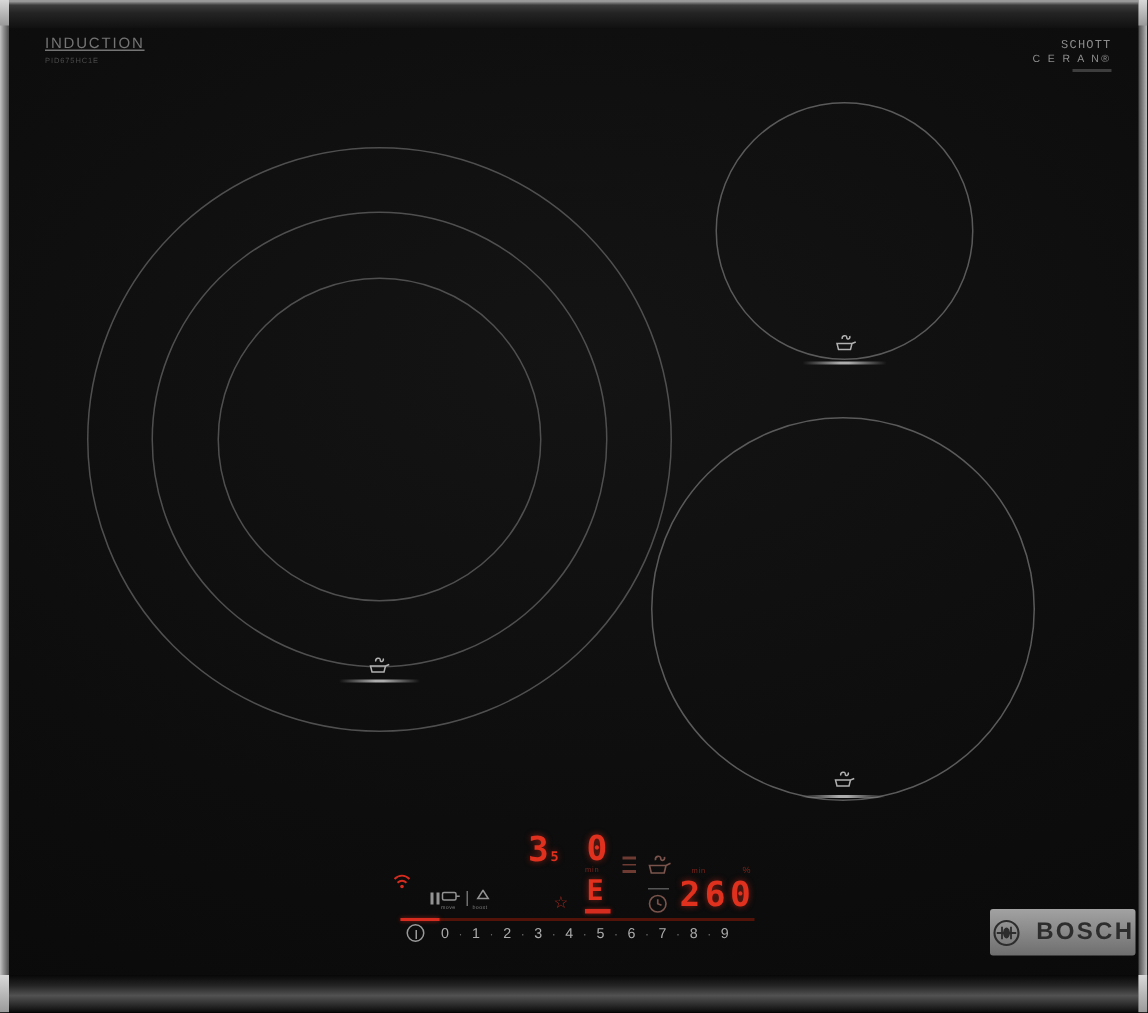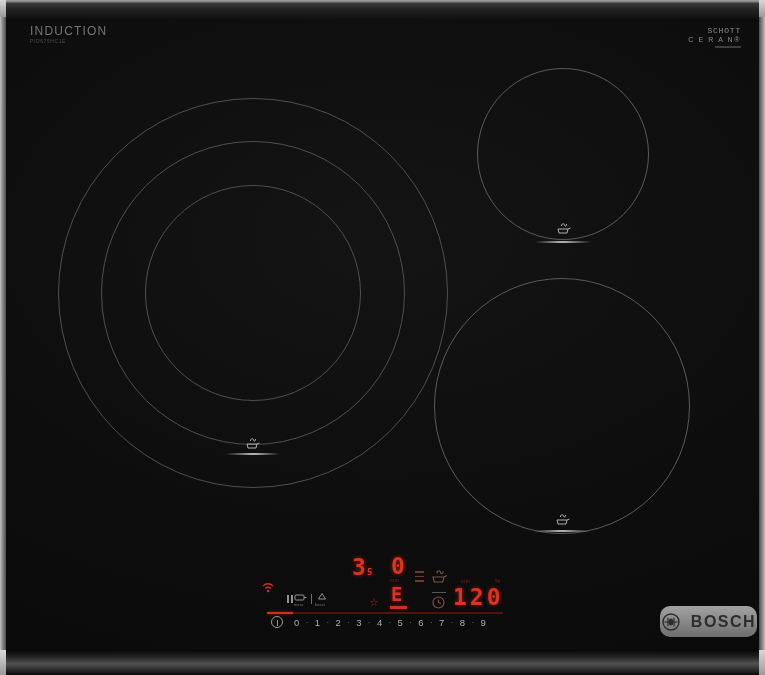--- a/index.html
+++ b/index.html
@@ -11,34 +11,34 @@
   .trim-bottom{position:absolute;left:0;top:650px;width:765px;height:25px;
     background:linear-gradient(180deg,#070707 0%,#242424 28%,#525252 55%,#2e2e2e 78%,#090909 100%);}
   .trim-side{position:absolute;top:0;width:6px;height:675px;
     background:linear-gradient(90deg,#c2c2c2 0%,#8f8f8f 40%,#4d4d4d 100%);}
   .trim-side.right{right:0;background:linear-gradient(270deg,#c2c2c2 0%,#8f8f8f 40%,#4d4d4d 100%);}
   .cap{position:absolute;width:6px;background:linear-gradient(180deg,#d8d8d8,#9a9a9a);}
   
   .glass{position:absolute;left:6px;top:19px;width:753px;height:631px;
     background:radial-gradient(ellipse 120% 90% at 50% 35%, #141414 0%, #0d0d0d 55%, #090909 100%);}
   
-  .induction{position:absolute;left:30px;top:24px;font-size:12px;letter-spacing:1.2px;color:#747474;}
+  .induction{position:absolute;left:30px;top:24px;font-size:10px;letter-spacing:1.2px;color:#747474;text-decoration:underline;}
   .model{position:absolute;left:30px;top:38px;font-size:5px;letter-spacing:.6px;color:#4c4c4c;}
   .schott{position:absolute;right:24px;top:26px;text-align:right;color:#8d8d8d;}
   .schott .l1{font-size:8px;letter-spacing:.8px;font-family:Liberation Mono, monospace;}
   .schott .l2{font-size:7px;letter-spacing:1.6px;margin-top:1px;}
   .schott .sub{margin-top:3px;margin-left:auto;width:26px;height:2px;background:#3d3d3d;}
   
   .ring{position:absolute;border:1px solid #4f4f4f;border-radius:50%;box-sizing:border-box;}
   .ring.bright{border-color:#5a5a5a;}
   .marker-line{position:absolute;height:2px;
     background:linear-gradient(90deg,rgba(150,150,150,0) 0%,#adadad 45%,#adadad 55%,rgba(150,150,150,0) 100%);}
   .pan-mark{position:absolute;width:16px;height:15px;}
   
-  .badge{position:absolute;left:660px;top:606px;width:97px;height:31px;border-radius:10px;
+  .badge{position:absolute;left:660px;top:606px;width:97px;height:31px;border-radius:2px;
     background:linear-gradient(180deg,#a2a2a2 0%,#8b8b8b 45%,#6e6e6e 100%);
     display:flex;align-items:center;justify-content:center;gap:10px;}
   .badge .word{font-size:16px;font-weight:bold;letter-spacing:1.5px;color:#2d2d2d;}
   
   .led{position:absolute;color:#e0301e;font-family:"DejaVu Sans Mono",monospace;font-weight:700;
        text-shadow:0 0 4px rgba(224,48,30,.55);line-height:1;}
   .tinylabel{position:absolute;color:#7a241c;font-size:5px;line-height:1;letter-spacing:.5px;}
   .star{position:absolute;color:#a8291f;font-size:11px;line-height:1;}
   .slider-line{position:absolute;left:267px;top:612px;width:236px;height:2px;background:#531309;}
   .slider-line .hot{position:absolute;left:0;top:0;width:26px;height:2px;background:#d62b1f;
@@ -152,21 +152,21 @@
     <path d="M8 7.5 C7.4 4.5 11.5 4 11.5 6.3 C11.5 8.4 14.5 7.8 14 5.2" fill="none" stroke="#7a544c" stroke-width="1.1"></path>
   </svg>
   <div class="sepline"></div>
   <svg style="position:absolute;left:432px;top:596px" width="13" height="13" viewBox="0 0 13 13">
     <circle cx="6.5" cy="6.5" r="5.5" fill="none" stroke="#7a544c" stroke-width="1.1"></circle>
     <path d="M6.5 3.5 L6.5 6.5 L9 7.5" fill="none" stroke="#7a544c" stroke-width="1.1"></path>
   </svg>
 
   <div class="tinylabel" style="left:461px;top:579px">min</div>
   <div class="tinylabel" style="left:495px;top:578px;font-size:6px">%</div>
-  <div class="led" style="left:453px;top:586px;font-size:23px;letter-spacing:3px">120</div>
+  <div class="led" style="left:453px;top:586px;font-size:23px;letter-spacing:3px">260</div>
 
   <div class="slider-line">
       <span class="hot"></span>
     </div>
 
   <div class="power-btn">
       <i></i>
     </div>
 
   <div class="levels">

